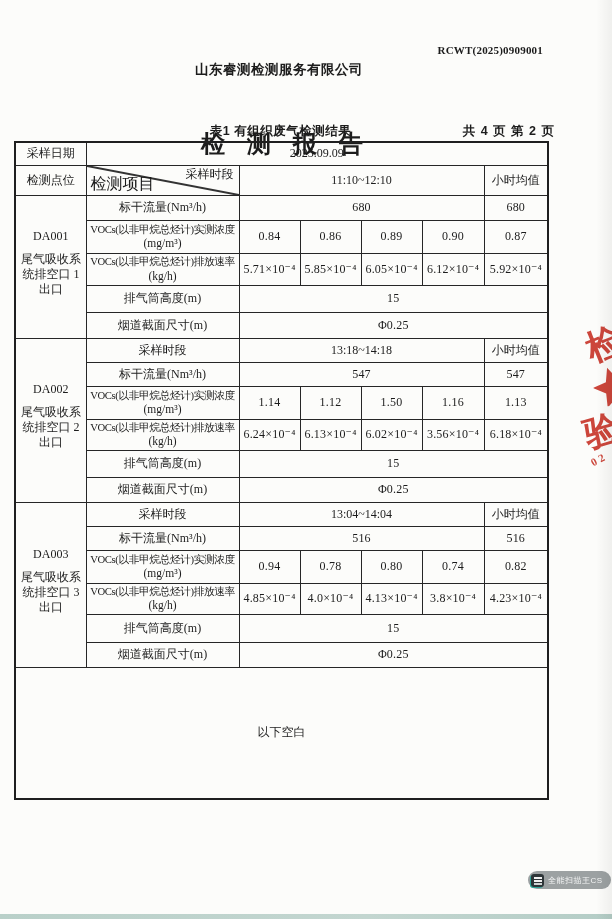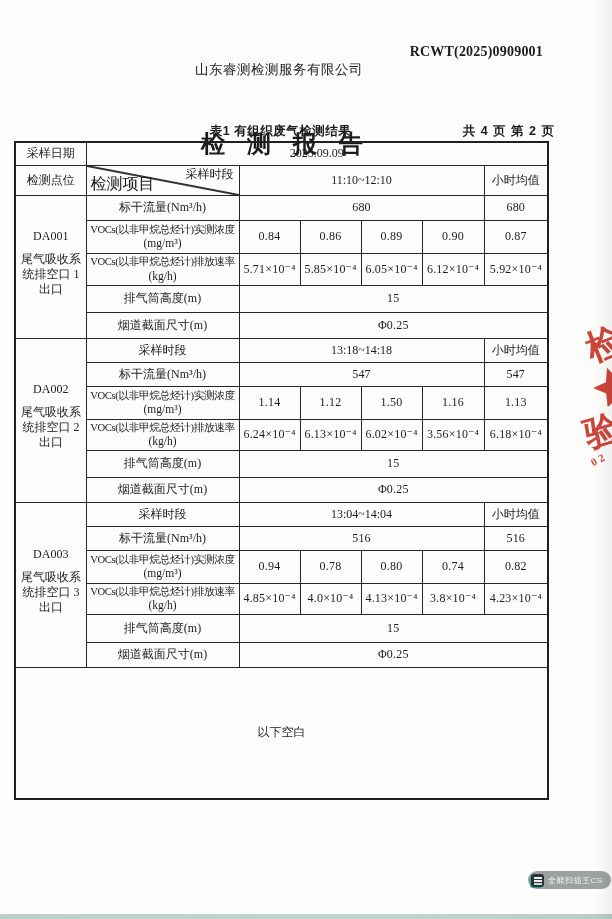--- a/index.html
+++ b/index.html
@@ -15,25 +15,25 @@
   }
   .page::after { 
     content:""; position:absolute; top:0; right:0; width:16px; height:100%;
     background:linear-gradient(to right, rgba(0,0,0,0), rgba(0,0,0,0.05));
     pointer-events:none;
   }
 
   
   .report-no {
     position:absolute; top:44px; left:0; width:543px;
-    text-align:right; font-size:14px; font-weight:600; letter-spacing:0.2px;
+    text-align:right; font-size:11px; font-weight:600; letter-spacing:0.2px;
   }
   .company {
     position:absolute; top:61px; left:0; width:558px;
-    text-align:center; font-size:13.5px; font-weight:400; letter-spacing:0.5px;
+    text-align:center; font-size:13.5px; font-weight:700; letter-spacing:0.5px;
   }
   .doc-title {
     position:absolute; top:84px; left:0; width:572px;
     text-align:center; font-size:24px; font-weight:700; letter-spacing:8px;margin-top:44px;
   }
   .caption-row { position:absolute; top:123px; left:14px; width:533px; height:18px; }
   .table-caption {
     position:absolute; left:0; width:100%; text-align:center;
     font-family:"Liberation Sans","DejaVu Sans",sans-serif;
     font-size:12.5px; font-weight:700; letter-spacing:0.5px;

